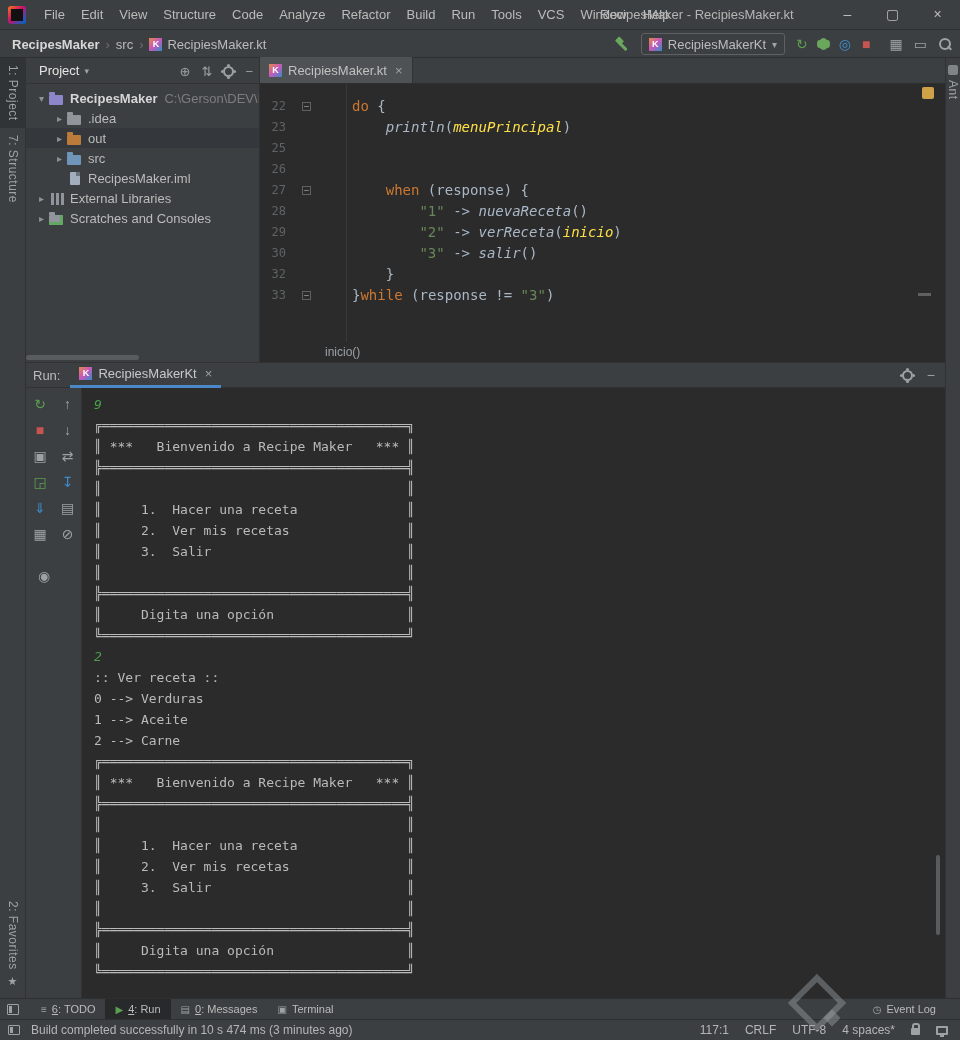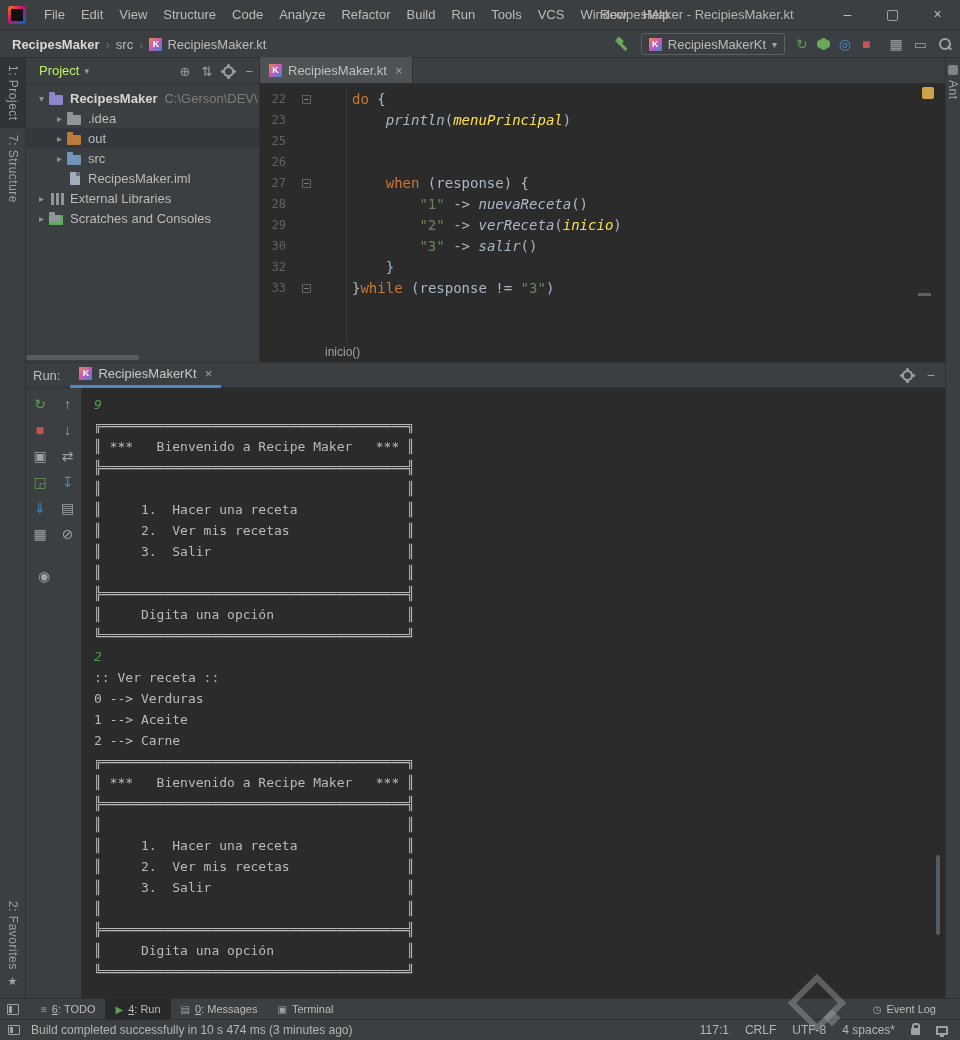--- a/index.html
+++ b/index.html
@@ -47,21 +47,21 @@
   .stripe-btn{display:flex;flex-direction:column;align-items:center;padding:7px 0;cursor:default;}
   .stripe-btn.active{background:#313436;}
   .stripe-label{writing-mode:vertical-rl;font-size:12px;color:#9da2a6;letter-spacing:.5px;}
   .stripe-icon{color:#9da2a6;font-size:11px;margin-top:5px;}
   .stripe-bottom .stripe-btn{padding-bottom:10px;}
   .ant-dot{width:10px;height:10px;background:#7f8486;border-radius:2px;margin-bottom:5px;}
 
   
   .project-panel{position:absolute;left:26px;top:58px;width:234px;height:304px;background:#3c3f41;border-right:1px solid #323232;overflow:hidden;}
   .panel-header{height:26px;display:flex;align-items:center;padding-left:13px;border-bottom:1px solid #323232;position:relative;}
-  .ph-title{color:#bef264;text-align:right;}
+  .ph-title{color:#e5e5e5;text-align:right;}
   .ph-chev{color:#9da2a6;font-size:9px;margin-left:5px;}
   .ph-icons{position:absolute;right:6px;top:0;height:26px;display:flex;align-items:center;gap:11px;color:#9da2a6;}
   .ph-icons .g-icon{font-size:13px;}
   .tree{padding-top:4px;}
   .tree-row{height:20px;display:flex;align-items:center;white-space:nowrap;cursor:default;}
   .tree-row.selected{background:#34383c;}
   .chev{width:15px;color:#8c9194;font-size:10px;text-align:center;flex:none;}
   .tlabel{color:#bbbbbb;}
   .tlabel.bold{font-weight:bold;color:#d6d6d6;}
   .tpath{color:#7d7d7d;margin-left:7px;}
@@ -77,21 +77,21 @@
   .f-file::before{background:#a3aebc;width:10px;height:13px;top:0;left:3px;border-radius:1px;}
   .f-file::after{background:#6a737d;width:4px;height:4px;top:0;left:9px;border-radius:0;}
   .f-lib::before{background:#8f959b;width:3px;height:12px;top:1px;left:2px;border-radius:0;box-shadow:5px 0 0 #8f959b,10px 0 0 #8f959b;}
   .f-lib::after{display:none;}
   .hscroll{position:absolute;left:0;bottom:2px;width:113px;height:5px;background:#595c5e;border-radius:3px;}
 
   
   .tabbar{position:absolute;left:260px;top:58px;right:15px;height:26px;background:#3c3f41;border-bottom:1px solid #2d2f30;display:flex;align-items:flex-end;}
   .etab{height:26px;display:flex;align-items:center;gap:6px;padding:0 9px;background:#4e5254;border-right:1px solid #323232;color:#c0c0c0;}
   .tclose{color:#9da2a6;font-size:13px;margin-left:2px;}
-  .editor{position:absolute;left:260px;top:84px;right:15px;height:258px;background:#2b2b2b;overflow:hidden;padding-top:5px;}
+  .editor{position:absolute;left:260px;top:84px;right:15px;height:258px;background:#2b2b2b;overflow:hidden;padding-top:12px;}
   .edit-gutter-line{position:absolute;left:346px;top:84px;height:258px;width:1px;background:#37393b;}
   .code-line{display:flex;height:21px;line-height:21px;font-family:"DejaVu Sans Mono","Liberation Mono",monospace;font-size:14px;}
   .lnum{width:26px;text-align:right;color:#606366;font-size:12px;flex:none;}
   .fold-col{width:60px;flex:none;position:relative;}
   .fold-box{position:absolute;left:16px;top:6px;width:9px;height:9px;border:1px solid #5e6163;color:#9aa0a6;font-size:9px;line-height:7px;text-align:center;background:#2b2b2b;}
   .code-text{white-space:pre;color:#a9b7c6;padding-left:6px;}
   .tok-kw{color:#cc7832;}
   .tok-str{color:#6a8759;}
   .tok-prop{color:#fde047;font-style:italic;}
   .tok-fn{font-style:italic;}

